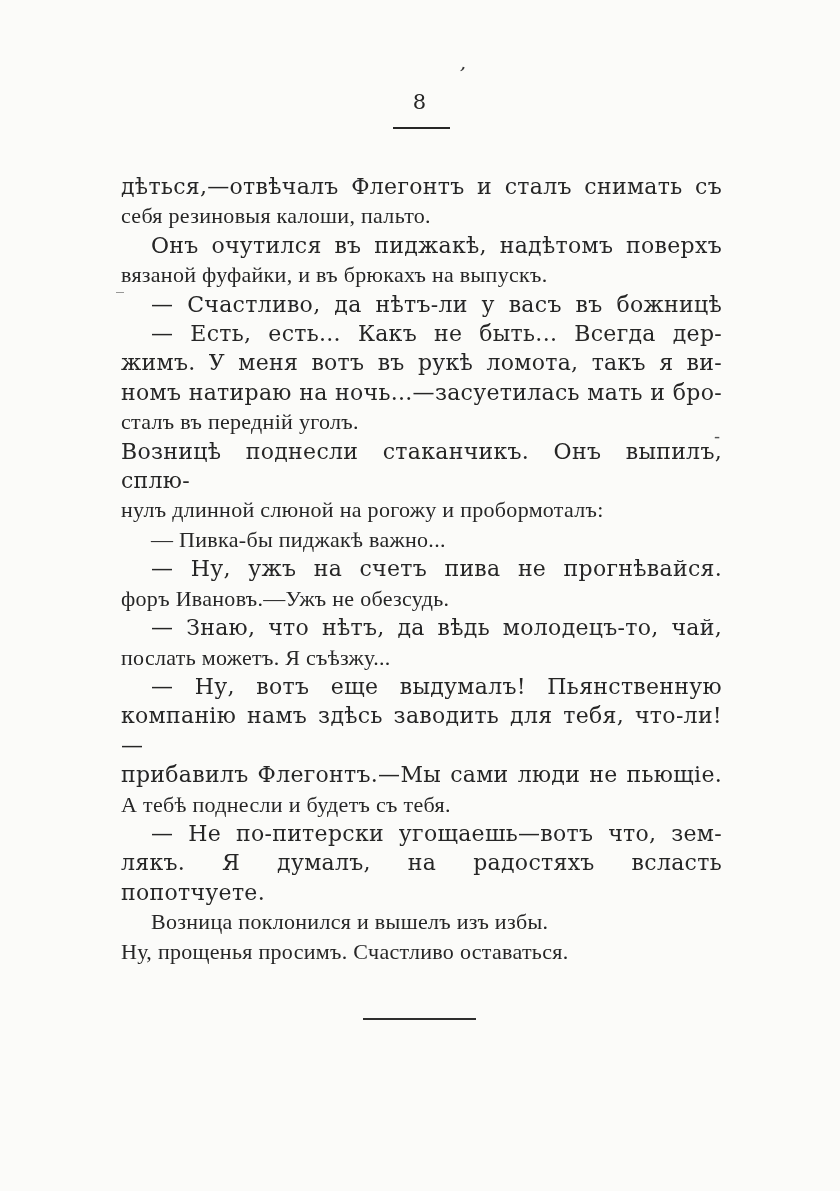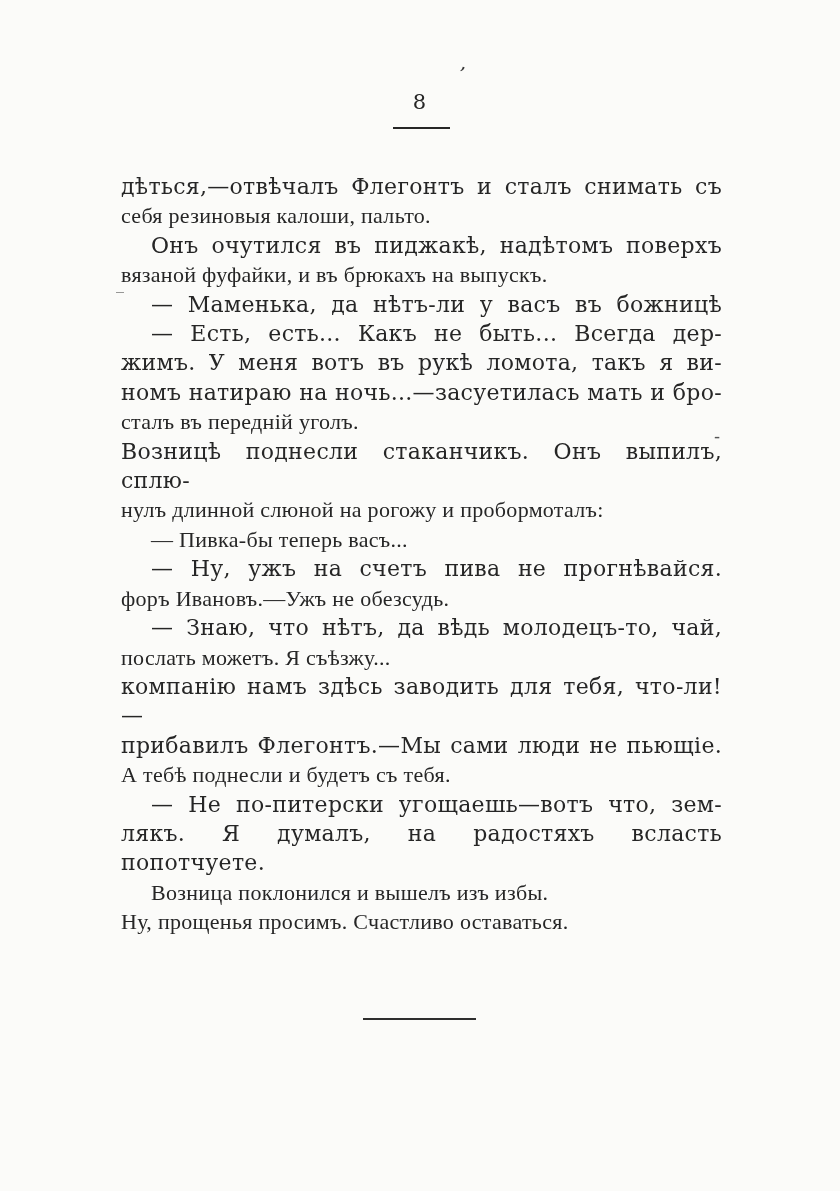--- a/index.html
+++ b/index.html
@@ -92,32 +92,33 @@
   <span class="mark mark-speck">’</span>
   <div class="page-number">8</div>
   <div class="page-number-rule"></div>
   <span class="mark mark-underscore">_</span>
   <span class="mark mark-dash">-</span>
   <div class="textblock" id="textblock">
       <div class="line">дѣться,—отвѣчалъ Флегонтъ и сталъ снимать съ</div>
       <div class="line last">себя резиновыя калоши, пальто.</div>
       <div class="line first">Онъ очутился въ пиджакѣ, надѣтомъ поверхъ</div>
       <div class="line last">вязаной фуфайки, и въ брюкахъ на выпускъ.</div>
-      <div class="line first">— Маменька, да нѣтъ-ли у васъ въ божницѣ</div>
+      <div class="line first">— Счастливо, да нѣтъ-ли у васъ въ божницѣ</div>
       <div class="line first">— Есть, есть... Какъ не быть... Всегда дер-</div>
       <div class="line">жимъ. У меня вотъ въ рукѣ ломота, такъ я ви-</div>
       <div class="line">номъ натираю на ночь...—засуетилась мать и бро-</div>
       <div class="line last">сталъ въ передній уголъ.</div>
       <div class="line">Возницѣ поднесли стаканчикъ. Онъ выпилъ, сплю-</div>
       <div class="line last">нулъ длинной слюной на рогожу и пробормоталъ:</div>
-      <div class="line first last">— Пивка-бы теперь васъ...</div>
+      <div class="line first last">— Пивка-бы пиджакѣ важно...</div>
       <div class="line first">— Ну, ужъ на счетъ пива не прогнѣвайся.</div>
       <div class="line last">форъ Ивановъ.—Ужъ не обезсудь.</div>
       <div class="line first">— Знаю, что нѣтъ, да вѣдь молодецъ-то, чай,</div>
       <div class="line last">послать можетъ. Я съѣзжу...</div>
+      <div class="line first">— Ну, вотъ еще выдумалъ! Пьянственную</div>
       <div class="line">компанію намъ здѣсь заводить для тебя, что-ли!—</div>
       <div class="line">прибавилъ Флегонтъ.—Мы сами люди не пьющіе.</div>
       <div class="line last">А тебѣ поднесли и будетъ съ тебя.</div>
       <div class="line first">— Не по-питерски угощаешь—вотъ что, зем-</div>
       <div class="line">лякъ. Я думалъ, на радостяхъ всласть попотчуете.</div>
       <div class="line first last">Возница поклонился и вышелъ изъ избы.</div>
       <div class="line last">Ну, прощенья просимъ. Счастливо оставаться.</div>
     </div>
   <div class="end-rule"></div>
 </div>

